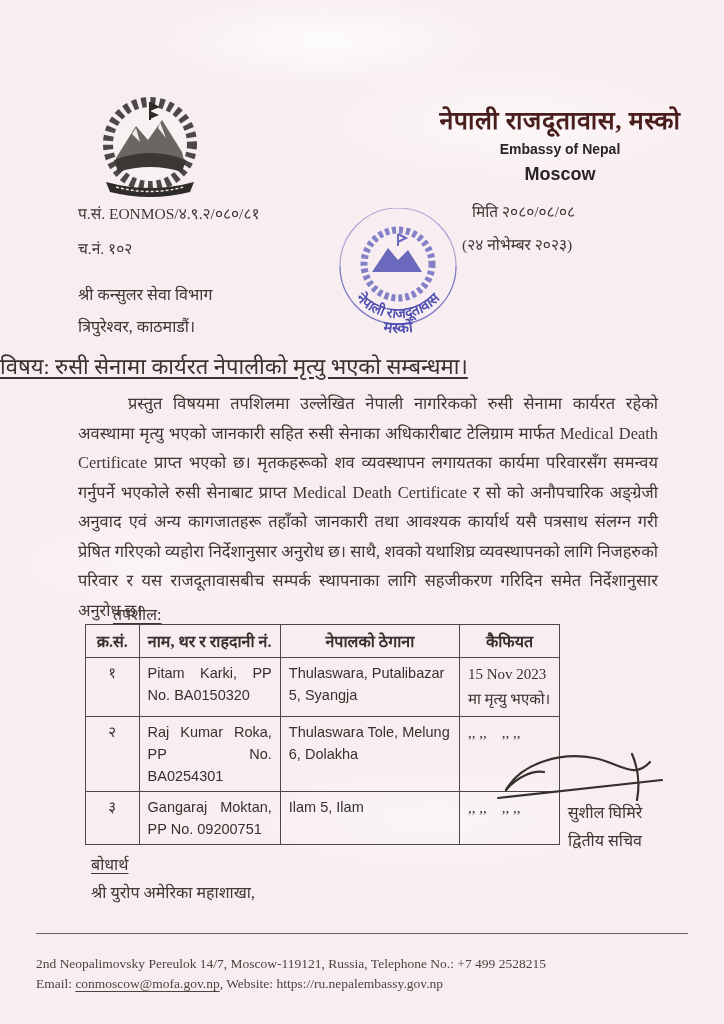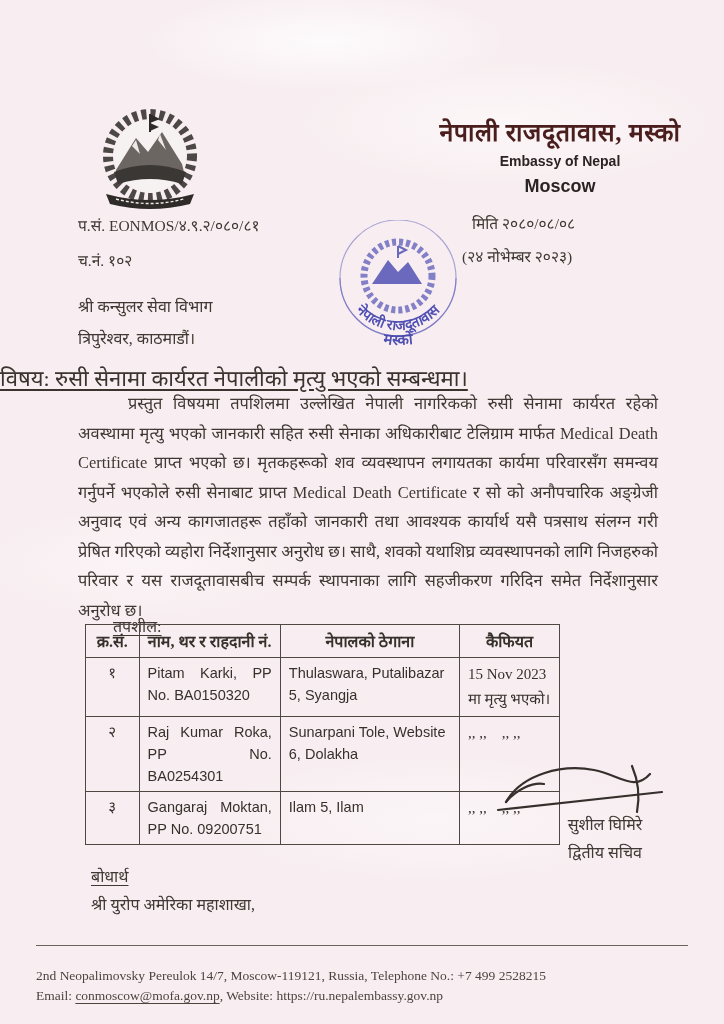--- a/index.html
+++ b/index.html
@@ -11,21 +11,21 @@
   .page{
     position:relative;width:724px;height:1024px;overflow:hidden;
     background-color:#f8eef1;
     background-image:
       radial-gradient(ellipse 260px 70px at 45% 4%, #fdfbfc 0%, rgba(253,251,252,0) 70%),
       radial-gradient(ellipse 300px 90px at 70% 12%, #fcf7f8 0%, rgba(252,247,248,0) 70%),
       radial-gradient(ellipse 240px 80px at 20% 55%, #fbf4f6 0%, rgba(251,244,246,0) 70%),
       radial-gradient(ellipse 320px 90px at 60% 80%, #fbf5f7 0%, rgba(251,245,247,0) 70%);
     color:#3f3833;
   }
-  .abs{position:absolute;margin-top:12px;}
+  .abs{position:absolute;}
   .u{text-decoration:underline;text-underline-offset:3px;}
 
   .head-right{left:418px;top:102px;width:284px;text-align:center;}
   .np-title{font-size:25px;color:#4a1e1c;font-weight:bold;letter-spacing:0.5px;}
   .en-title{font-size:14px;font-weight:bold;color:#2b2424;margin-top:5px;font-family:"Liberation Sans",sans-serif;}
   .en-city{font-size:18px;font-weight:bold;color:#2b2424;margin-top:7px;font-family:"Liberation Sans",sans-serif;}
 
   .ref-no{left:78px;top:202px;font-size:15.5px;}
   .ch-no{left:78px;top:237px;font-size:15.5px;}
   .date-bs{left:472px;top:200px;font-size:15.5px;}
@@ -155,21 +155,21 @@
     <tbody>
       <tr>
         <td class="sn">१</td>
         <td class="name">Pitam Karki, PP No. BA0150320</td>
         <td class="addr">Thulaswara, Putalibazar 5, Syangja</td>
         <td class="kaif">15 Nov 2023 मा मृत्यु भएको।</td>
       </tr>
       <tr>
         <td class="sn">२</td>
         <td class="name">Raj Kumar Roka, PP No. BA0254301</td>
-        <td class="addr">Sunarpani Tole, Website 6, Dolakha</td>
+        <td class="addr">Thulaswara Tole, Melung 6, Dolakha</td>
         <td class="kaif">,, ,,    ,, ,,</td>
       </tr>
       <tr>
         <td class="sn">३</td>
         <td class="name">Gangaraj Moktan, PP No. 09200751</td>
         <td class="addr">Ilam 5, Ilam</td>
         <td class="kaif">,, ,,    ,, ,,</td>
       </tr>
     </tbody>
   </table>

